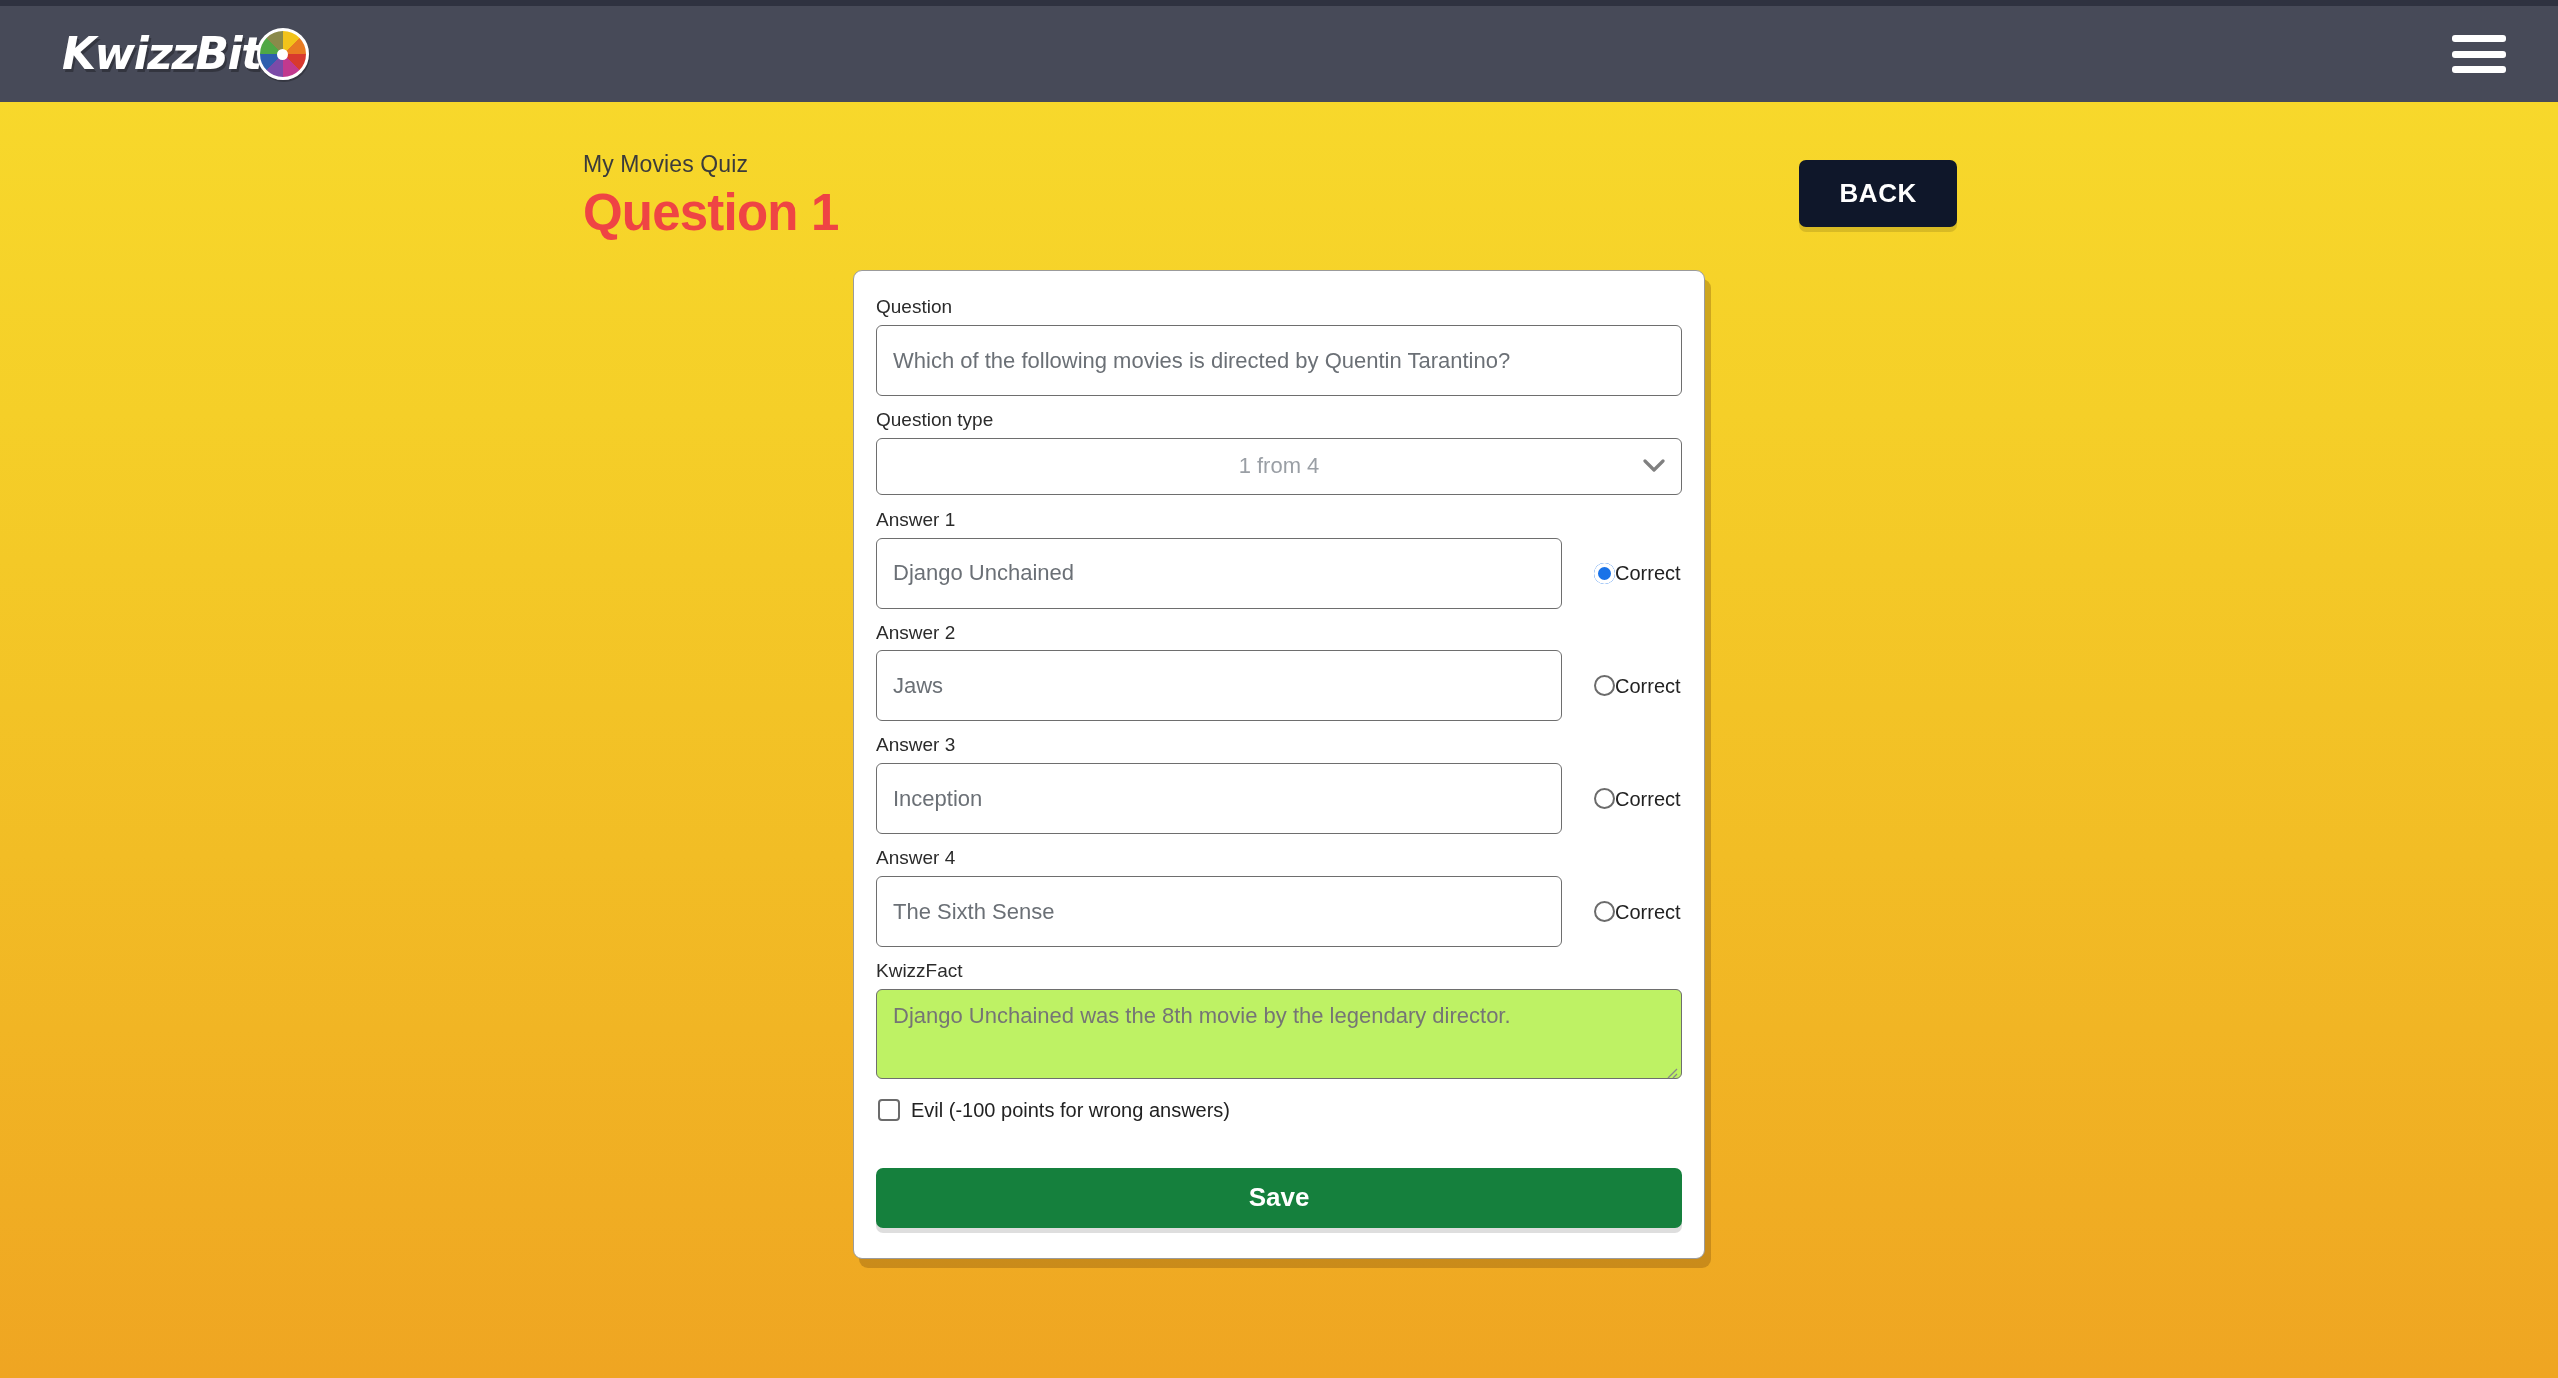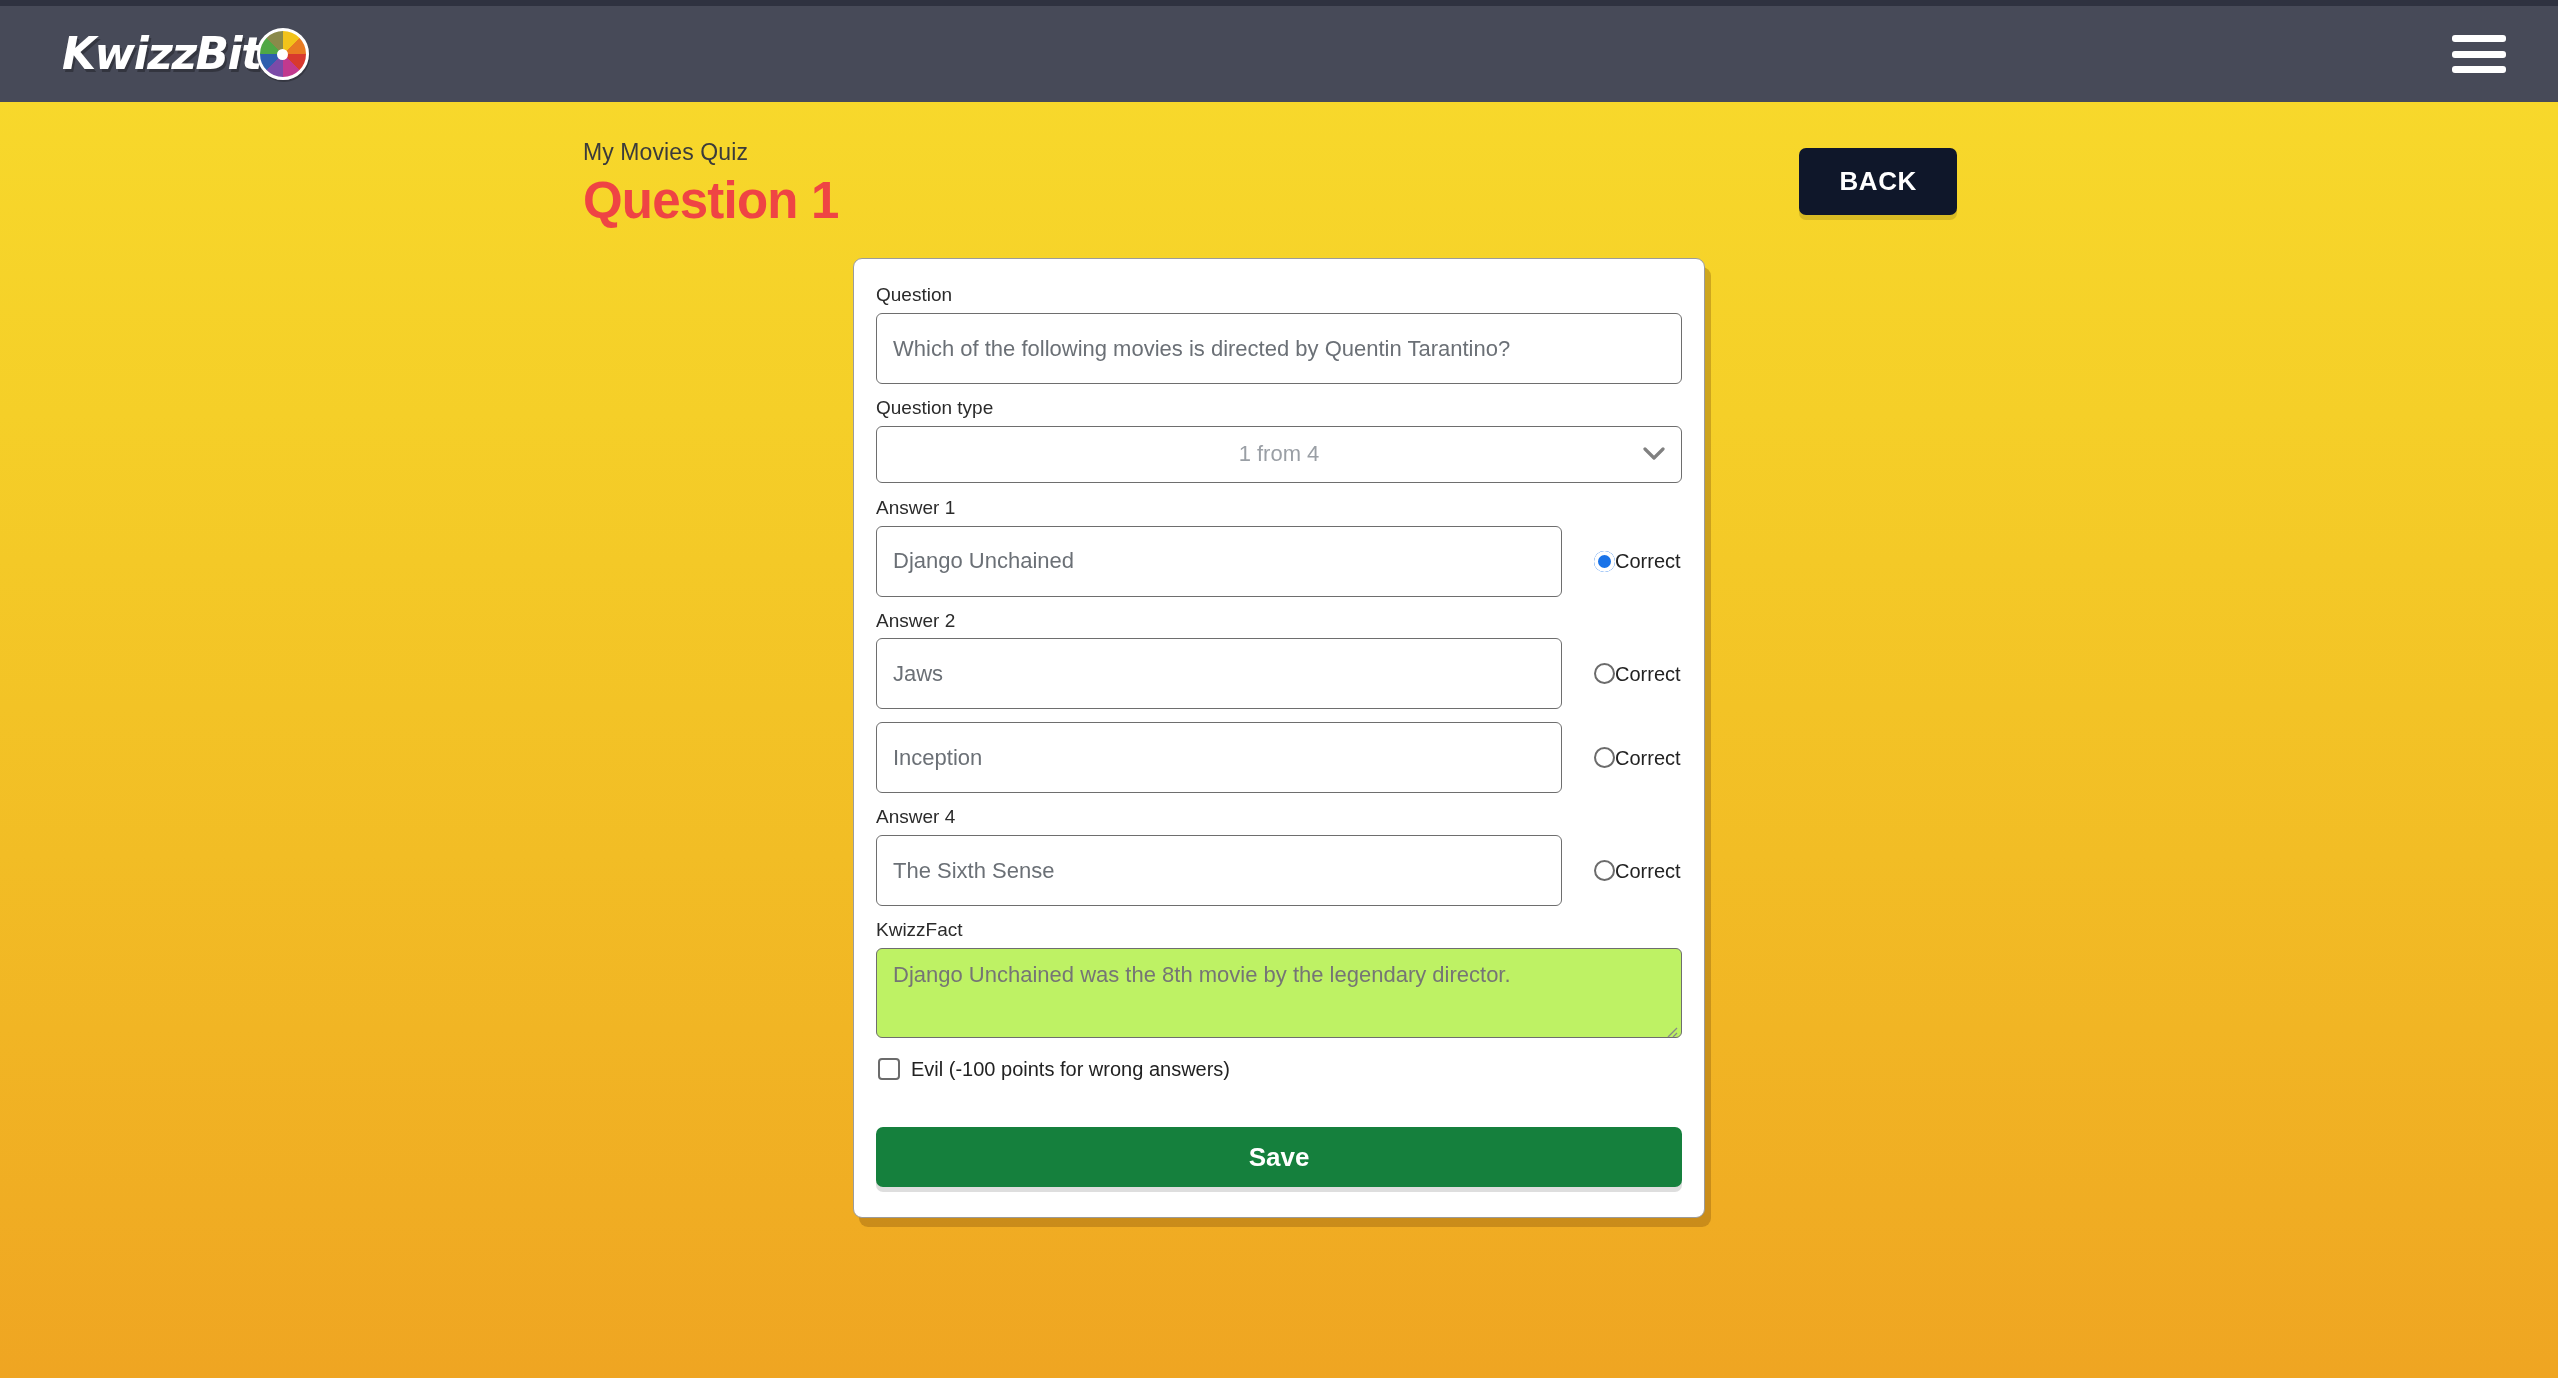--- a/index.html
+++ b/index.html
@@ -88,21 +88,21 @@
     border-radius: 3px;
   }
 
   
   .page {
     width: 100%;
     padding-top: 34px;
   }
   .container {
     width: 1392px;
-    margin: 4px auto;
+    margin: 16px auto;
     padding-left: 0px;
   }
 
   .title-row {
     display: flex;
     align-items: flex-start;
     justify-content: space-between;
     padding: 0 0 0 0;
     margin-bottom: 32px;
   }
@@ -351,20 +351,21 @@
         <div class="answer-row">
           <input class="text-input" type="text" placeholder="Jaws" style="">
           <label class="radio-wrap">
             <span class="radio"></span>
             <span class="radio-label">Correct</span>
           </label>
         </div>
       </div>
 
       <div class="block">
+        <label class="field-label">Answer 3</label>
         <div class="answer-row">
           <input class="text-input" type="text" placeholder="Inception" style="">
           <label class="radio-wrap">
             <span class="radio"></span>
             <span class="radio-label">Correct</span>
           </label>
         </div>
       </div>
 
       <div class="block">

